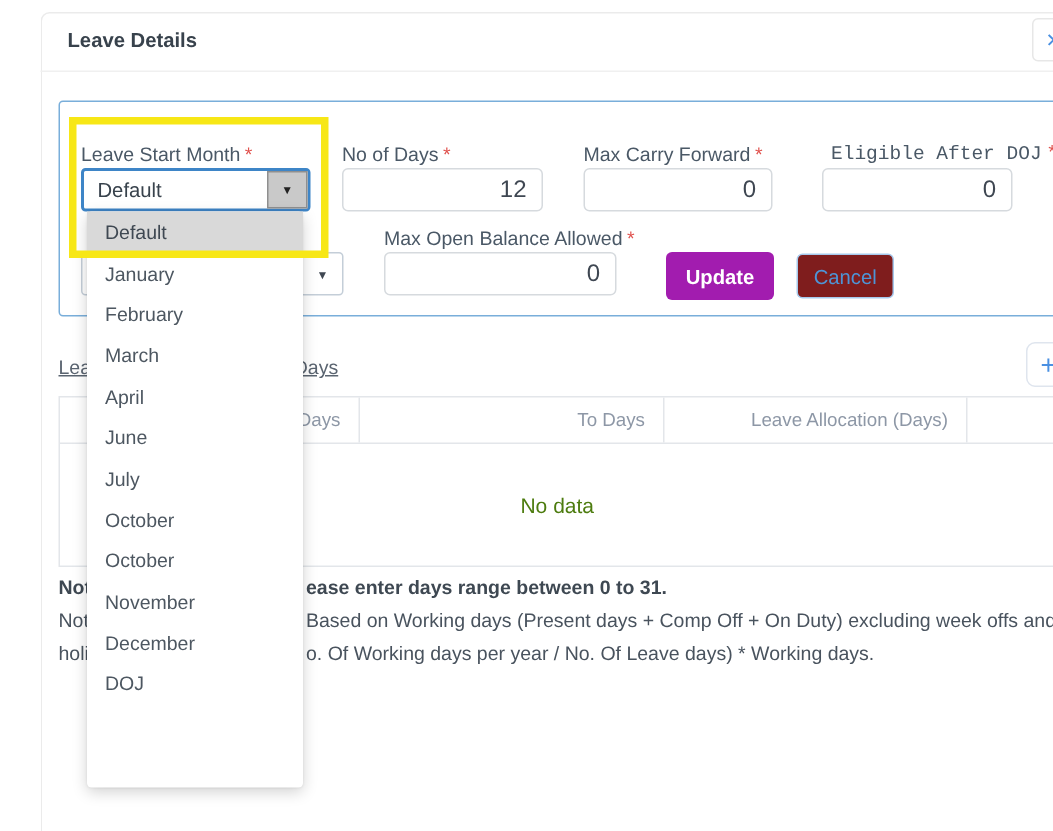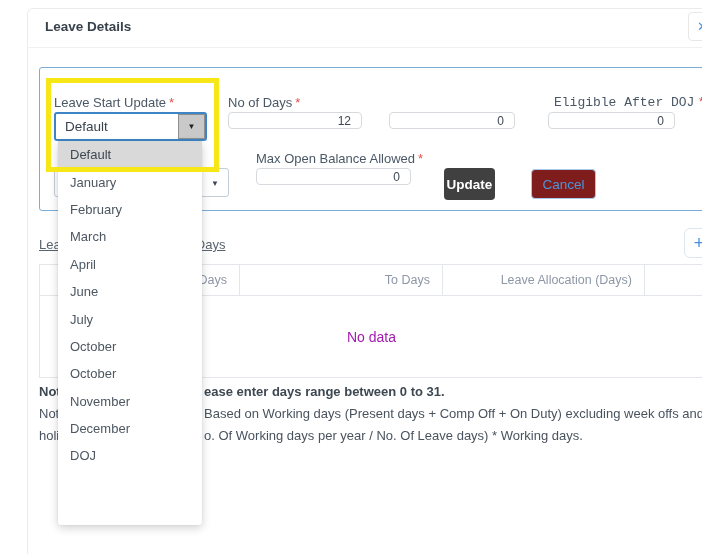--- a/index.html
+++ b/index.html
@@ -15,56 +15,56 @@
   .close-btn { position:absolute; left:667px; top:12px; width:29px; height:29px; box-sizing:border-box;
                background:#fff; border:1px solid #e7e7e7; border-radius:4px; color:#4a90e2;
                font-size:13px; display:flex; align-items:center; justify-content:center; cursor:pointer; }
 
   .panel { position:absolute; left:18px; top:67px; width:666px; height:144px; box-sizing:border-box;
            border:1px solid #79aeda; border-radius:3px; background:#fff; }
 
   .lbl { position:absolute; font-size:13px; color:#4a5866; white-space:nowrap; }
   .req { color:#e0524e; margin-left:3px; }
 
-  .inp { position:absolute; height:17px; box-sizing:border-box; border:1px solid #d6dade; border-radius:4px;
-         background:#fff; text-align:right; padding:0 10px; font-size:12px; color:#3f4752;
+  .inp { position:absolute; height:29px; box-sizing:border-box; border:1px solid #d6dade; border-radius:4px;
+         background:#fff; text-align:right; padding:0 10px; font-size:16px; color:#3f4752;
          font-family:"Liberation Sans", sans-serif; }
 
   .sel1 { position:absolute; left:33px; top:112px; width:153px; height:29px; box-sizing:border-box;
           border:2px solid #3e85c7; border-radius:3px; background:#fff; display:flex; cursor:pointer; }
   .sel1-text { flex:1; font-size:13.5px; color:#38424c; line-height:25px; padding-left:9px; }
   .sel1-arrow { width:27px; background:#c9c9c9; border:1px solid #8f8f8f; box-sizing:border-box;
                 display:flex; align-items:center; justify-content:center; font-size:8px; color:#222; }
 
   .sel2 { position:absolute; left:33px; top:168px; width:175px; height:29px; box-sizing:border-box;
           border:1px solid #c4ced8; border-radius:3px; background:#fff; z-index:1; cursor:pointer; }
   .sel2-arrow { position:absolute; right:9px; top:10px; font-size:8px; color:#3f4752; }
 
-  .btn-update { position:absolute; left:423px; top:168px; width:51px; height:32px; border:none; border-radius:4px;
-                background:#404040; color:#fff; font-size:13.5px; font-weight:600; cursor:pointer;
+  .btn-update { position:absolute; left:423px; top:168px; width:72px; height:32px; border:none; border-radius:4px;
+                background:#a21caf; color:#fff; font-size:13.5px; font-weight:600; cursor:pointer;
                 font-family:"Liberation Sans", sans-serif; }
   .btn-cancel { position:absolute; left:510px; top:169px; width:65px; height:30px; box-sizing:border-box;
                 border:1px solid #a6c9ec; border-radius:4px; background:#7f1d1d; color:#4e94d6; font-size:13.5px;
                 cursor:pointer; font-family:"Liberation Sans", sans-serif; }
 
   .alloc-link { position:absolute; left:18px; top:237px; font-size:13px; color:#5a6470;
                 text-decoration:underline; cursor:pointer; white-space:nowrap; }
   .add-btn { position:absolute; left:663px; top:228px; width:30px; height:30px; box-sizing:border-box;
              border:1px solid #dfe5ee; border-radius:6px; background:#fff; color:#4a90e2; font-size:18px;
              display:flex; align-items:center; justify-content:center; cursor:pointer; }
 
   .table { position:absolute; left:18px; top:264px; width:665px; height:114px; box-sizing:border-box;
            border:1px solid #e3e6ea; background:#fff; }
   .thead { display:flex; height:30px; border-bottom:1px solid #e3e6ea; }
   .th { box-sizing:border-box; display:flex; align-items:center; justify-content:flex-end;
         padding-right:12px; font-size:12.5px; color:#8d97a6; border-right:1px solid #e3e6ea; }
   .th:nth-child(1){ width:200px; } .th:nth-child(2){ width:203px; }
   .th:nth-child(3){ width:202px; } .th:nth-child(4){ width:58px; border-right:none; }
   .tbody { height:82px; display:flex; align-items:center; justify-content:center;
-           font-size:14px; color:#a21caf; }
+           font-size:14px; color:#4d7c0f; }
 
   .note { position:absolute; left:18px; font-size:13px; color:#49535e; white-space:nowrap; }
   .note-prefix { display:inline-block; width:165px; overflow:hidden; white-space:nowrap; vertical-align:top; }
   .note-bold { font-weight:700; color:#3e4852; }
 
   .dd-panel { position:absolute; left:37px; top:141px; width:144px; height:384px; background:#fff; z-index:5;
               border-radius:3px; box-shadow:0 3px 10px rgba(0,0,0,0.18), 0 0 2px rgba(0,0,0,0.08); }
   .dd-item { height:27.4px; display:flex; align-items:center; padding-left:12px; font-size:13px;
              color:#4d5761; cursor:pointer; }
   .dd-item.selected { background:#d9d9d9; color:#3f4852; }
@@ -81,24 +81,27 @@
 
   <div class="hdr"></div>
   <div class="title">Leave Details</div>
   <div class="close-btn">
     <span>✕</span>
   </div>
 
   <div class="panel"></div>
 
   <div class="lbl" style="left:33px; top:95px;">
-    <span>Leave Start Update</span><span class="req">*</span>
+    <span>Leave Start Month</span><span class="req">*</span>
   </div>
   <div class="lbl" style="left:207px; top:95px;">
     <span>No of Days</span><span class="req">*</span>
+  </div>
+  <div class="lbl" style="left:368px; top:95px;">
+    <span>Max Carry Forward</span><span class="req">*</span>
   </div>
   <div class="lbl" style="left:533px; top:95px;font-family:Liberation Mono, monospace;">
     <span>Eligible After DOJ</span><span class="req">*</span>
   </div>
 
   <div class="sel1">
     <span class="sel1-text">Default</span>
     <span class="sel1-arrow">▼</span>
   </div>
   <input class="inp" style="left: 207px; top: 112px; width: 134px;" value="12">

